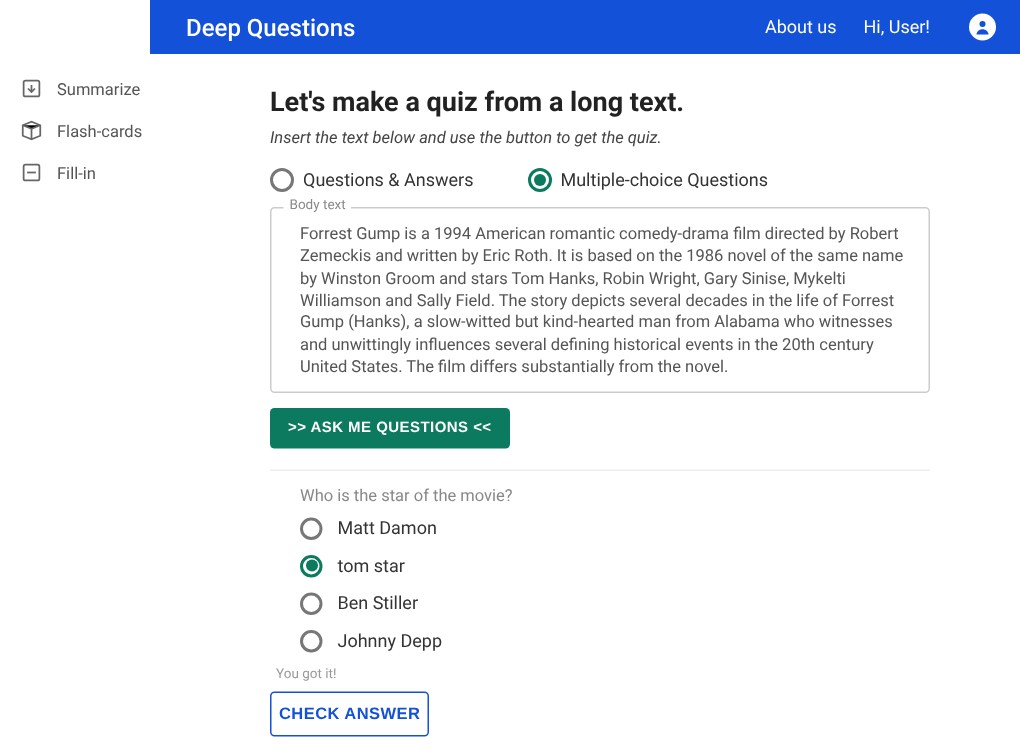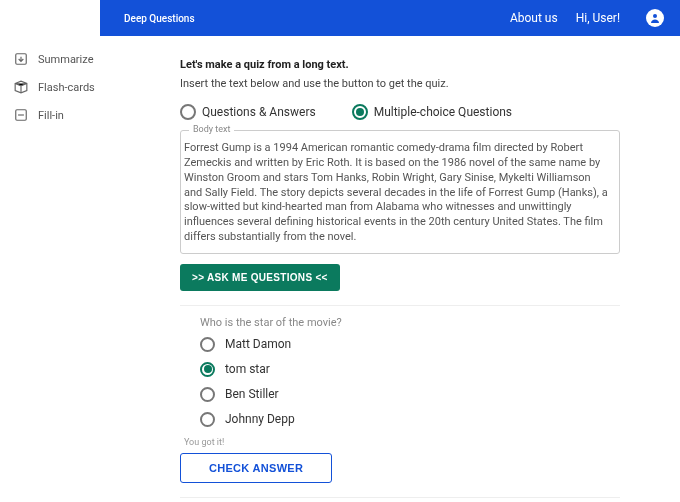--- a/index.html
+++ b/index.html
@@ -41,54 +41,54 @@
     min-width: 0;
   }
   .topbar {
     background: #1351d8;
     color: #fff;
     height: 36px;
     display: flex;
     align-items: center;
     padding: 0 16px 0 24px;
   }
-  .app-title { font-size: 10px; font-weight: 500; }
+  .app-title { font-size: 16px; font-weight: 500; }
   .topbar-spacer { flex: 1; }
   .topbar-link { font-size: 12px; margin-right: 18px; cursor: pointer; }
   .greeting { font-size: 12px; margin-right: 26px; }
   .avatar {
     width: 18px; height: 18px;
     border-radius: 50%;
     background: #fff;
     display: inline-flex; align-items: center; justify-content: center;
   }
   .content {
     flex: 1;
     overflow-y: auto;
     padding: 22px 60px 0 80px;
   }
-  .page-heading { font-size: 11px; font-weight: 700; color: #222; margin-bottom: 6px; }
-  .page-sub { font-size: 11px; color: #444; margin-bottom: 14px; }
+  .page-heading { font-size: 18px; font-weight: 700; color: #222; margin-bottom: 6px; }
+  .page-sub { font-size: 11px; color: #444; margin-bottom: 14px; font-style: italic; }
   .radio-row { display: flex; gap: 36px; margin-bottom: 10px; align-items:center;}
   .radio-opt { display: flex; align-items: center; gap: 6px; font-size: 12px; color:#333; cursor:pointer;}
   .radio-circle {
     width: 16px; height: 16px; border: 2px solid #777; border-radius: 50%;
     display: inline-flex; align-items: center; justify-content: center;
   }
   .radio-circle.sel { border-color: #0b7a5e; }
   .radio-circle.sel::after {
     content: ""; width: 8px; height: 8px; background: #0b7a5e; border-radius:50%;
   }
   .radio-circle.q-sel { border-color: #0b7a5e; }
   .radio-circle.q-sel::after { content:""; width:8px;height:8px;background:#0b7a5e;border-radius:50%; }
   .body-text-wrap {
     position: relative;
     border: 1px solid #ccc;
     border-radius: 3px;
-    padding: 10px 10px 8px 3px;
+    padding: 10px 10px 8px 19px;
     margin-bottom: 10px;
   }
   .body-text-label {
     position: absolute; top: -7px; left: 8px;
     background: #fff; padding: 0 4px;
     font-size: 9px; color: #888;
   }
   .body-text {
     font-size: 11px; color: #555; line-height: 1.35;
   }
@@ -104,21 +104,21 @@
   .q-prompt { font-size: 11px; color: #888; margin-left: 20px; margin-bottom: 8px;}
   .q-option { display:flex; align-items:center; gap:10px; margin-left:20px; margin-bottom:10px; font-size:12px; color:#333; cursor:pointer;}
   .q-option .radio-circle { width:15px;height:15px; border-width:2px;}
   .feedback { font-size: 9px; color: #999; margin-left:4px; margin-top:2px;}
   .check-btn {
     margin-top: 6px;
     border: 1px solid #1351d8;
     color: #1351d8;
     background: #fff;
     font-size: 11px; font-weight: 700;
-    padding: 8px 28px;
+    padding: 8px 5px;
     border-radius: 3px;
     cursor: pointer;
     letter-spacing: .3px;
   }
   svg { display:block; }
 </style>
 </head>
 <body>
 
 <nav class="sidebar">

